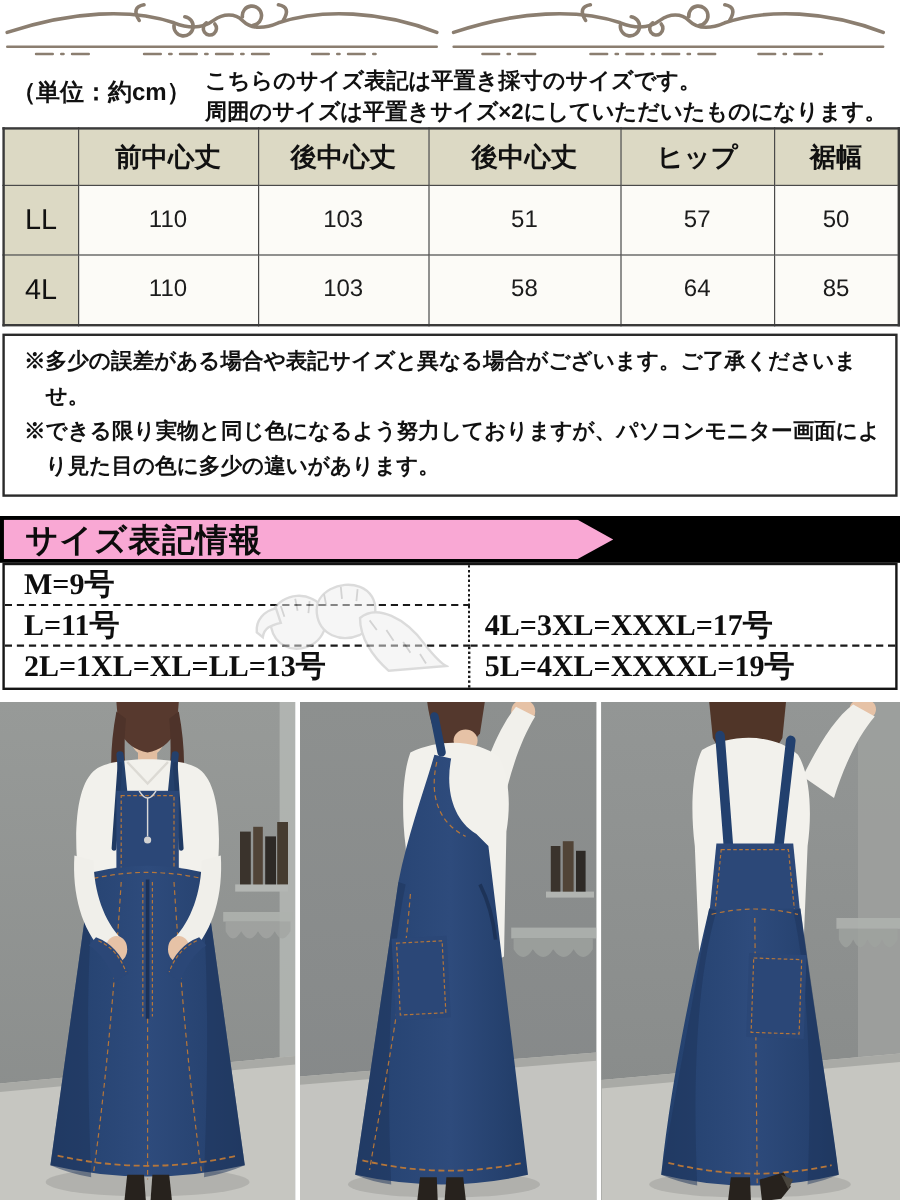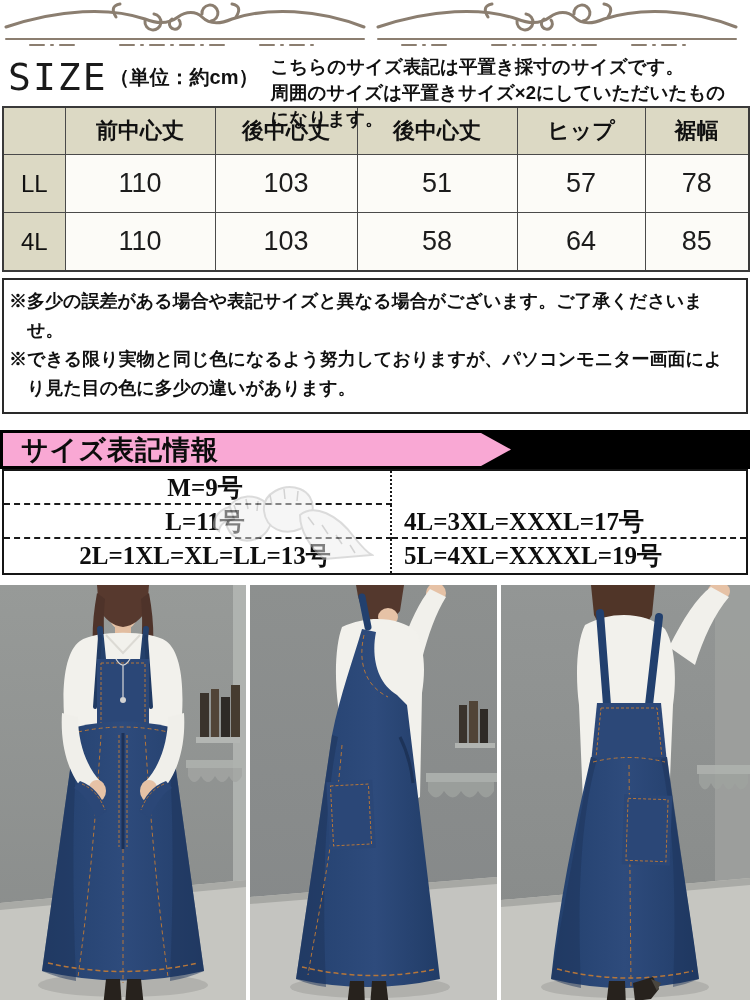--- a/index.html
+++ b/index.html
@@ -17,39 +17,39 @@
   .size-desc{margin-left:12px;font-size:18.5px;font-weight:bold;line-height:26px;padding-top:2px;}
 
   
   .size-table{border-collapse:collapse;table-layout:fixed;width:746px;margin:2px 2px 0 2px;}
   .size-table col.c0{width:62px}.size-table col.c1{width:150px}.size-table col.c2{width:142px}
   .size-table col.c3{width:160px}.size-table col.c4{width:128px}.size-table col.c5{width:104px}
   .size-table td,.size-table th{border:1px solid #4a4a4a;text-align:center;vertical-align:middle;}
   .size-table{border:2px solid #3a3a3a;}
   .size-table thead th{background:#dcd9c4;font-size:22px;font-weight:bold;height:44px;}
   .size-table tbody th{background:#dcd9c4;font-size:24px;font-weight:500;}
-  .size-table tbody td{background:#fcfbf7;font-size:27px;font-weight:500;height:55px;color:#1c1c1c;}
-
-  
-  .notes{margin:6px 2px 0 2px;border:2px solid #2a2a2a;background:#fff;padding:7px 10px 9px 5px;}
+  .size-table tbody td{background:#fcfbf7;font-size:20px;font-weight:500;height:55px;color:#1c1c1c;}
+
+  
+  .notes{margin:6px 2px 0 2px;border:2px solid #2a2a2a;background:#fff;padding:7px 10px 9px 16px;}
   .note-line{font-size:18px;font-weight:bold;line-height:29px;padding-left:1em;text-indent:-1em;}
 
   
   .banner{position:relative;margin:16px 0 0 0;height:39px;background:#000;}
   .banner-arrow{position:absolute;left:3px;top:3px;height:33px;width:508px;background:#f9a8d4;
     clip-path:polygon(0 0,478px 0,508px 50%,478px 100%,0 100%);display:flex;align-items:center;}
   .banner-title{font-family:"Liberation Serif",serif;font-weight:bold;font-size:27px;
     letter-spacing:1px;padding-left:18px;color:#0c0c0c;}
 
   
   .conv{position:relative;margin:0 2px;border:2px solid #151515;height:102px;
         display:grid;grid-template-columns:388px 1fr;grid-auto-rows:34px;}
   .conv-cell{font-family:"Liberation Serif",serif;font-size:25px;font-weight:600;
              line-height:33px;white-space:nowrap;color:#0e0e0e;}
-  .conv-cell.left{padding-left:16px;border-right:2px dotted #1a1a1a;text-align:center;}
+  .conv-cell.left{padding-left:16px;border-right:2px dotted #1a1a1a;}
   .conv-cell.right{padding-left:12px;}
   .conv-cell.rowline{border-bottom:2px dashed #1a1a1a;}
   .tape-watermark{position:absolute;left:200px;top:4px;pointer-events:none;}
 
   
   .photos{display:flex;gap:4px;margin-top:10px;height:422px;}
   .photo{position:relative;height:422px;overflow:hidden;background:#8e918f;}
   .photo svg{display:block;}
   .p1{width:246px}.p2{width:247px}.p3{width:249px}
 </style>
@@ -69,21 +69,20 @@
         <path d="M236,17 q7,-11 -4,-13"></path>
         <path d="M6,39 H364" stroke-width="2"></path>
         <path d="M30,45 h50 M120,45 h110 M260,45 h60" stroke-width="2" stroke-dasharray="14,7,2,7"></path>
       </g>
     </defs>
     <use href="#flo"></use>
     <use href="#flo" x="372"></use>
   </svg>
 
   <div class="size-header">
-    <span class="size-title">SIZE</span>
     <span class="size-unit">（単位：約cm）</span>
     <div class="size-desc">
       <div>こちらのサイズ表記は平置き採寸のサイズです。</div>
       <div>周囲のサイズは平置きサイズ×2にしていただいたものになります。</div>
     </div>
   </div>
 
   <table class="size-table">
     <colgroup>
         <col class="c0">
@@ -103,21 +102,21 @@
         <th>裾幅</th>
       </tr>
     </thead>
     <tbody>
       <tr>
         <th>LL</th>
         <td>110</td>
         <td>103</td>
         <td>51</td>
         <td>57</td>
-        <td>78</td>
+        <td>50</td>
       </tr>
       <tr>
         <th>4L</th>
         <td>110</td>
         <td>103</td>
         <td>58</td>
         <td>64</td>
         <td>85</td>
       </tr>
     </tbody>

